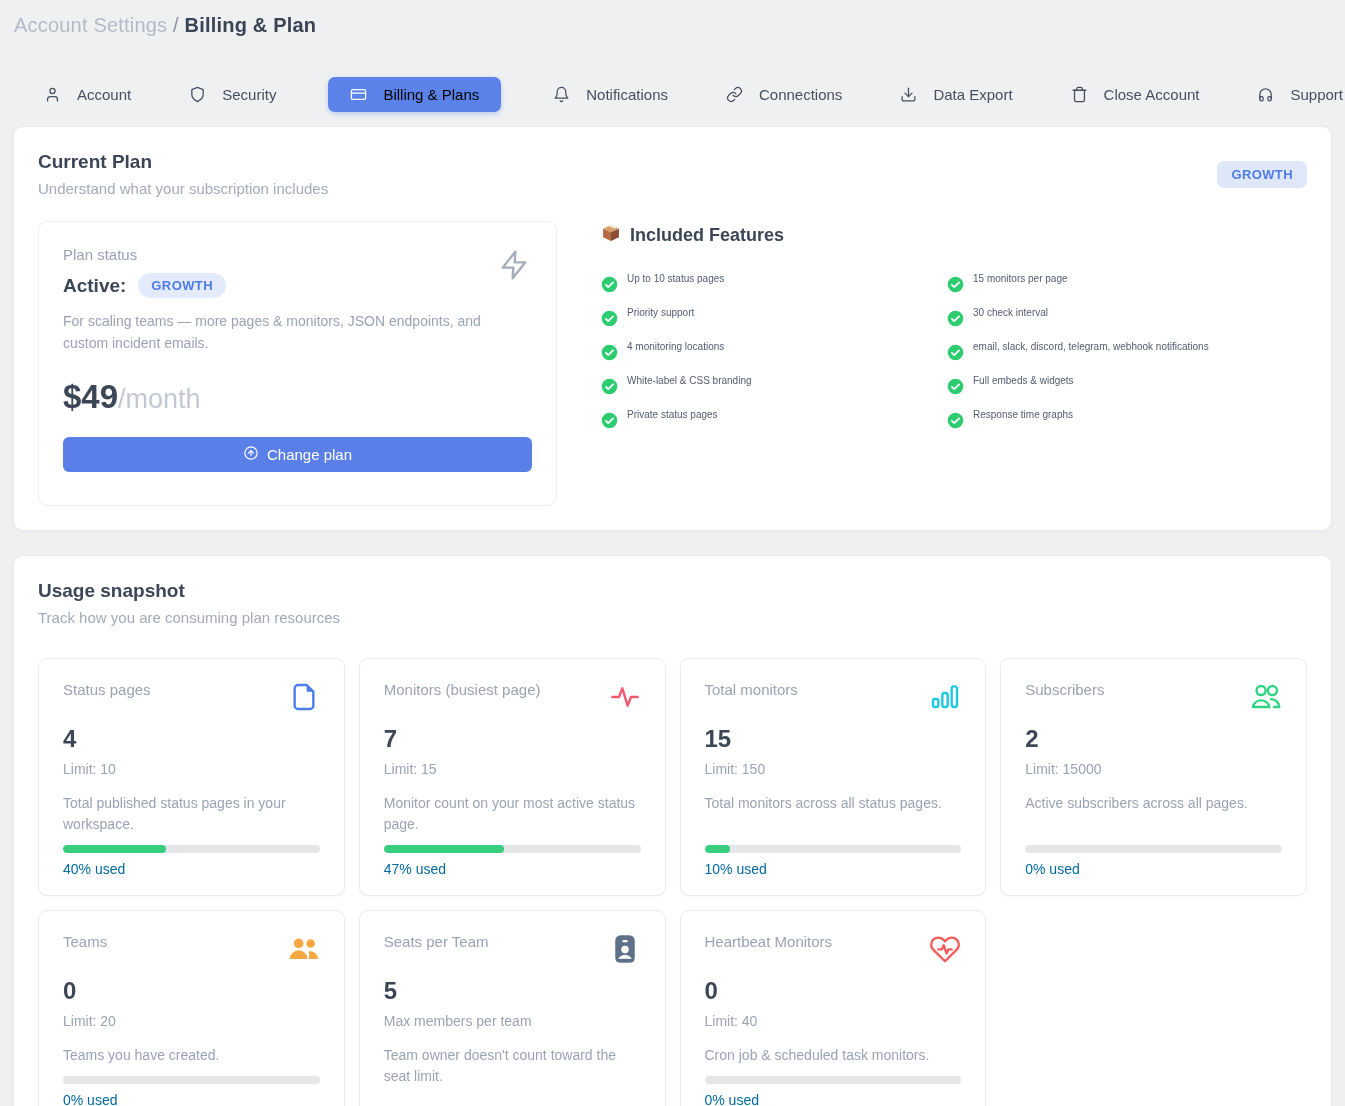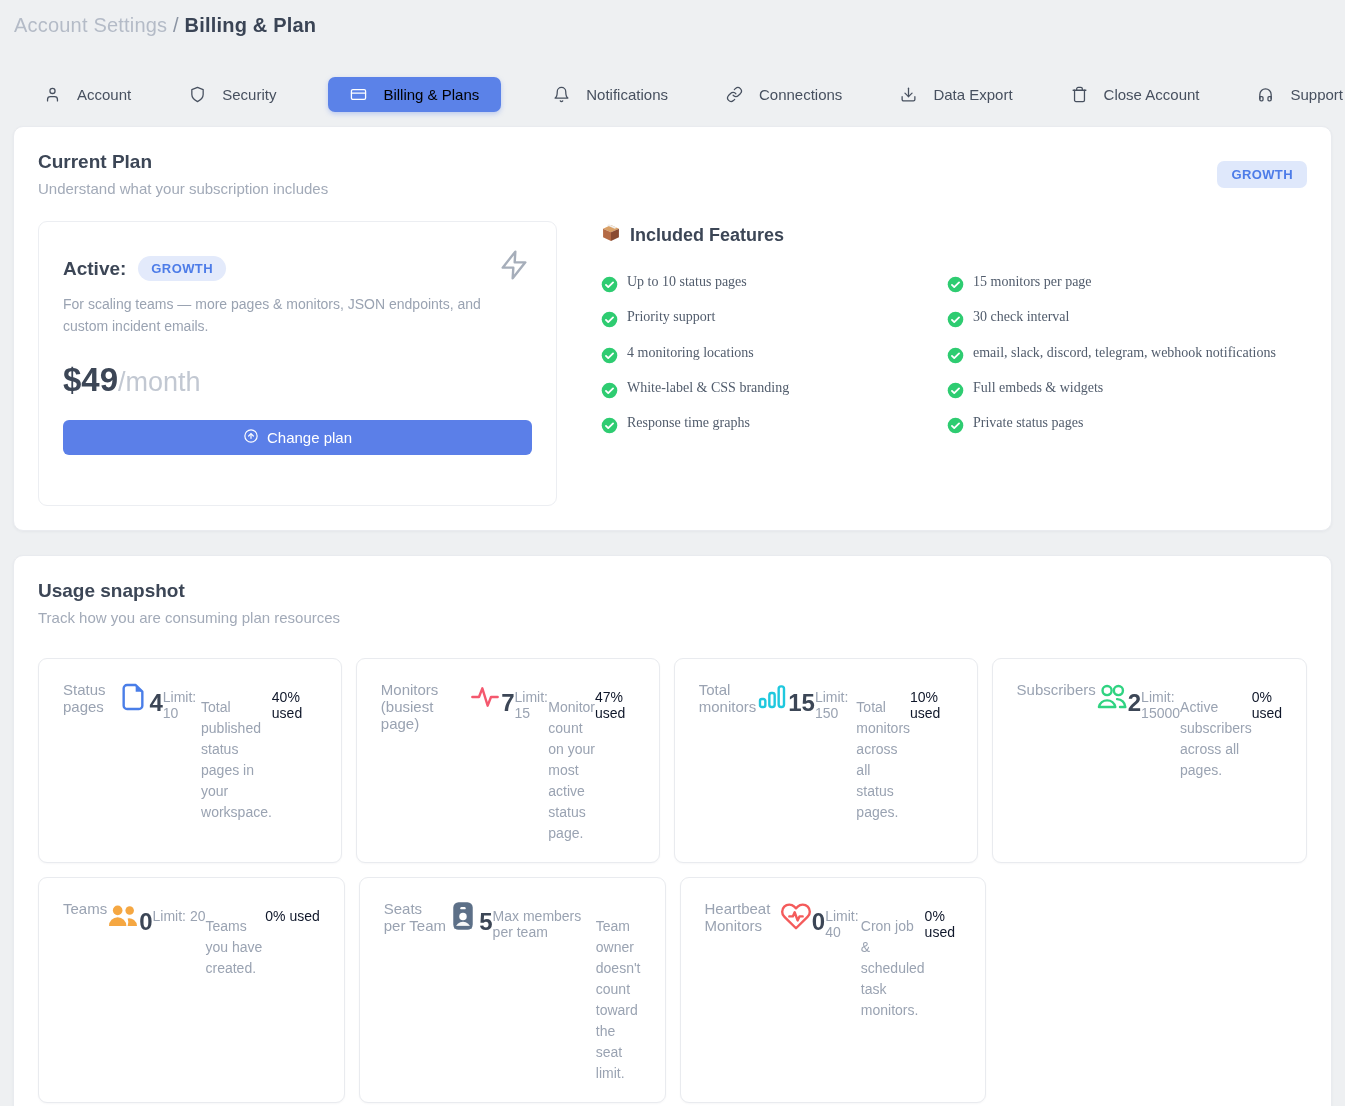--- a/index.html
+++ b/index.html
@@ -55,36 +55,36 @@
   .change-btn { margin-top:21px; width:100%; height:35px; background:#5b7fe8; color:#fff;
                 border:none; border-radius:6px; font-size:15px; font-family:inherit;
                 display:flex; align-items:center; justify-content:center; gap:8px; cursor:pointer; }
   .change-btn svg { width:16px; height:16px; stroke:#fff; }
 
   
   .features { flex:1; padding-top:2px; }
   .features-head { display:flex; align-items:center; gap:9px; font-size:18px; font-weight:600; color:#3c4656; }
   .features-head svg { width:20px; height:20px; }
   .features-grid { display:grid; grid-template-columns:346px 1fr; column-gap:0; row-gap:15px; margin-top:24px; }
-  .feature { display:flex; align-items:flex-start; gap:9px; font-size:14px; color:#515c6c; line-height:1.45; padding-right:20px;font-family:Liberation Serif, serif; }
+  .feature { display:flex; align-items:flex-start; gap:9px; font-size:10px; color:#515c6c; line-height:1.45; padding-right:20px; }
   .feature svg { width:17px; height:17px; flex:none; margin-top:2px; }
 
   
   .usage-grid { display:grid; grid-template-columns:repeat(4,1fr); gap:14px; margin-top:32px; }
   .ucard { background:#fff; border:1px solid #e9ebef; border-radius:9px; padding:22px 24px 18px;
-           display:flex; flex-direction:row; box-shadow:0 1px 2px rgba(40,50,70,.04); }
+           display:flex; flex-direction:column; box-shadow:0 1px 2px rgba(40,50,70,.04); }
   .ucard-top { display:flex; justify-content:space-between; align-items:flex-start; }
   .uc-title { font-size:15px; color:#9aa3b2; }
   .uc-icon svg { width:32px; height:32px; }
   .uc-value { font-size:24px; font-weight:700; color:#3c4656; margin-top:8px; }
   .uc-limit { font-size:14px; color:#9aa3b2; margin-top:8px; }
   .uc-desc { font-size:14px; color:#9aa3b2; line-height:1.5; margin-top:16px; flex:1; }
   .uc-bar { height:8px; background:#e4e7ea; border-radius:4px; overflow:hidden; margin-top:10px; }
   .uc-fill { height:100%; background:#38cd7f; border-radius:4px; }
-  .uc-used { font-size:14px; color:#0f172a; margin-top:8px; }
+  .uc-used { font-size:14px; color:#0369a1; margin-top:8px; }
   .row2 { grid-template-columns:repeat(4,1fr); margin-top:14px; }
 </style>
 </head>
 <body>
 
 <div class="page">
 
   <div class="breadcrumb">
     <span class="bc-light">Account Settings</span>
     <span class="bc-sep">/</span>
@@ -173,20 +173,21 @@
         <div class="card-sub">Understand what your subscription includes</div>
       </div>
       <span class="badge">GROWTH</span>
     </div>
 
     <div class="plan-grid">
       <div class="plan-status">
         <span class="ps-zap" id="zap-slot"><svg viewBox="0 0 24 24" fill="none" stroke="currentColor" stroke-width="1.8" stroke-linecap="round" stroke-linejoin="round">
               <polygon points="13 2 3.5 14 11.5 14 11 22 20.5 10 12.5 10 13 2"></polygon>
             </svg></span>
+        <div class="ps-label">Plan status</div>
         <div class="ps-active-row">
           <span class="ps-active">Active:</span>
           <span class="ps-badge">GROWTH</span>
         </div>
         <div class="ps-desc">For scaling teams — more pages &amp; monitors, JSON endpoints, and custom incident emails.</div>
         <div class="ps-price-row">
           <span class="ps-price">$49</span><span class="ps-period">/month</span>
         </div>
         <button class="change-btn">
           <span id="up-circle-slot"><span style="display:inline-flex;width:16px;height:16px">
@@ -285,30 +286,30 @@
               </span>
               <span>Full embeds &amp; widgets</span>
             </div>
             <div class="feature">
               <span style="display:inline-flex;width:17px;height:17px;flex:none;margin-top:2px">
                 <svg viewBox="0 0 24 24">
                   <circle cx="12" cy="12" r="11" fill="#2ecc71"></circle>
                   <path d="M7 12.5l3.2 3.2L17 9" fill="none" stroke="#fff" stroke-width="2.6" stroke-linecap="round" stroke-linejoin="round"></path>
                 </svg>
               </span>
+              <span>Private status pages</span>
+            </div>
+            <div class="feature">
+              <span style="display:inline-flex;width:17px;height:17px;flex:none;margin-top:2px">
+                <svg viewBox="0 0 24 24">
+                  <circle cx="12" cy="12" r="11" fill="#2ecc71"></circle>
+                  <path d="M7 12.5l3.2 3.2L17 9" fill="none" stroke="#fff" stroke-width="2.6" stroke-linecap="round" stroke-linejoin="round"></path>
+                </svg>
+              </span>
               <span>Response time graphs</span>
-            </div>
-            <div class="feature">
-              <span style="display:inline-flex;width:17px;height:17px;flex:none;margin-top:2px">
-                <svg viewBox="0 0 24 24">
-                  <circle cx="12" cy="12" r="11" fill="#2ecc71"></circle>
-                  <path d="M7 12.5l3.2 3.2L17 9" fill="none" stroke="#fff" stroke-width="2.6" stroke-linecap="round" stroke-linejoin="round"></path>
-                </svg>
-              </span>
-              <span>Private status pages</span>
             </div>
           </div>
       </div>
     </div>
   </section>
 
   <section class="card">
     <div class="card-title">Usage snapshot</div>
     <div class="card-sub">Track how you are consuming plan resources</div>
     <div class="usage-grid" id="usage-grid-1">

